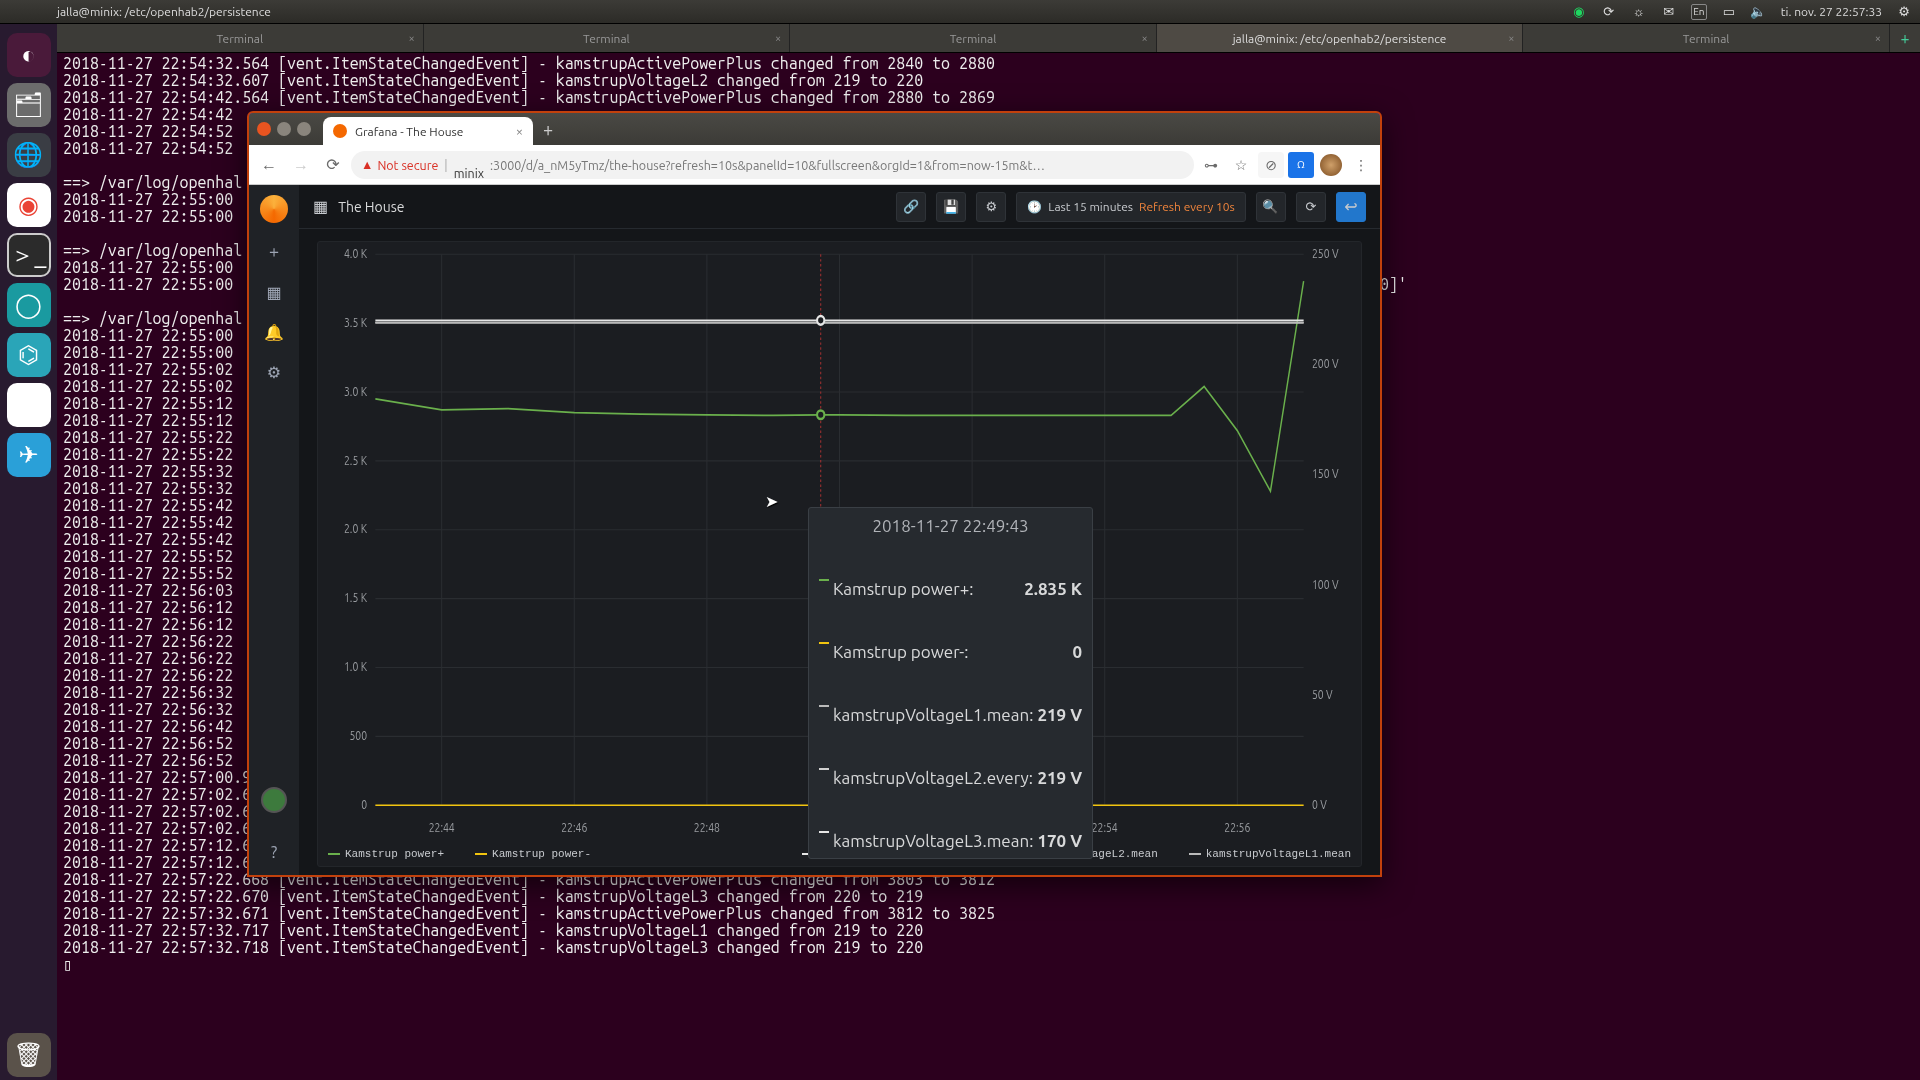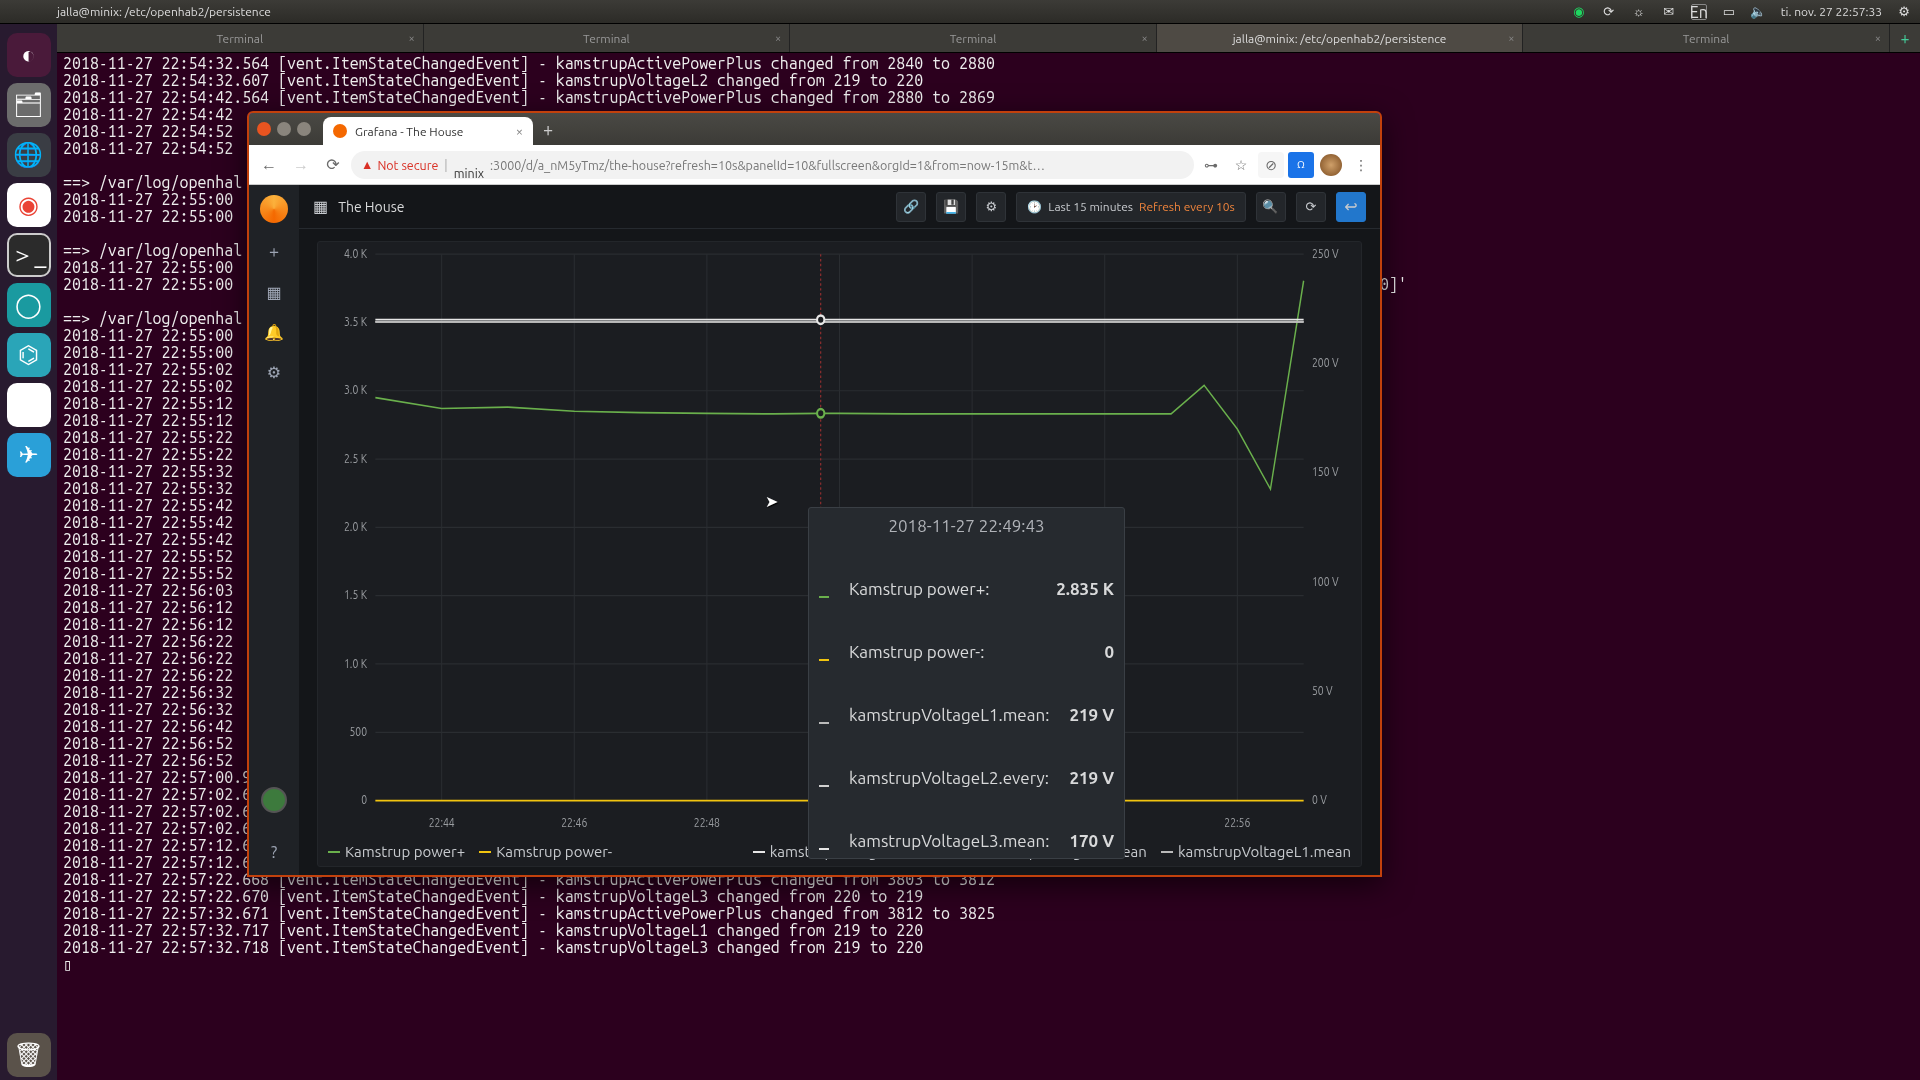--- a/index.html
+++ b/index.html
@@ -135,45 +135,45 @@
   .series { fill: none; stroke-width: 1.4; }
   .crosshair { stroke: #a03030; stroke-width: 1; stroke-dasharray: 2 2; }
 
   
   .tooltip {
     position: absolute; background: #262a2f; border: 1px solid #3a3f45;
     border-radius: 3px; padding: 8px 10px; font-size: 17px; color: #d8d9da;
     min-width: 210px;
   }
   .tooltip .time { text-align: center; margin-bottom: 4px; color: #b0b3b8; }
-  .tooltip .trow { display: flex; align-items: flex-end; gap: 20px; margin-top: 44px; }
+  .tooltip .trow { display: flex; align-items: flex-start; gap: 4px; margin-top: 44px; }
   .tooltip .trow .sw { width: 10px; border-bottom: 2px solid; }
   .tooltip .trow .val { margin-left: auto; font-weight: bold; }
 
   
-  .legend { display: flex; padding: 6px 10px; font-size: 15px; color: #c7cace; gap: 14px; }
+  .legend { display: flex; padding: 6px 10px; font-size: 11px; color: #c7cace; gap: 31px; font-family: Liberation Mono, monospace; }
   .legend .fill { flex: 1; }
   .legend .lrow { display: flex; align-items: center; gap: 5px; }
   .legend .lsw { width: 12px; border-bottom: 2px solid; }
 
   
   #cursor { position: absolute; font-size: 16px; color: #fff; pointer-events: none;
             text-shadow: 1px 1px 1px #000; }
 </style>
 </head>
 <body>
 
 <div id="topbar">
   <div class="title">jalla@minix: /etc/openhab2/persistence</div>
   <div class="tray">
     <span class="ind" style="color:#1ed760">◉</span>
     <span class="ind">⟳</span>
     <span class="ind">☼</span>
     <span class="ind">✉</span>
-    <span class="ind" style="font-size:16px;border:1px solid #888;border-radius:2px;padding:0 2px">En</span>
+    <span class="ind" style="font-size:10px;border:1px solid #888;border-radius:2px;padding:0 2px">En</span>
     <span class="ind">▭</span>
     <span class="ind">🔈</span>
     <span style="font-size:12px">ti. nov. 27 22:57:33</span>
     <span class="ind">⚙</span>
   </div>
 </div>
 
 <div id="launcher">
   <div class="laun" style="background:#4a1a3a">◐</div>
   <div class="laun" style="background:#6c6c6c">🗂</div>

